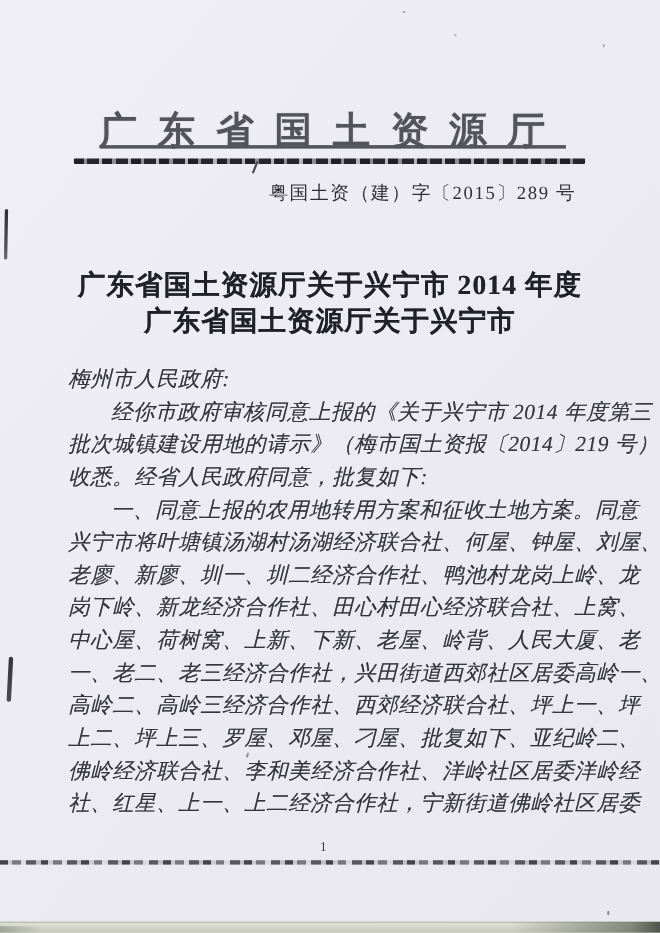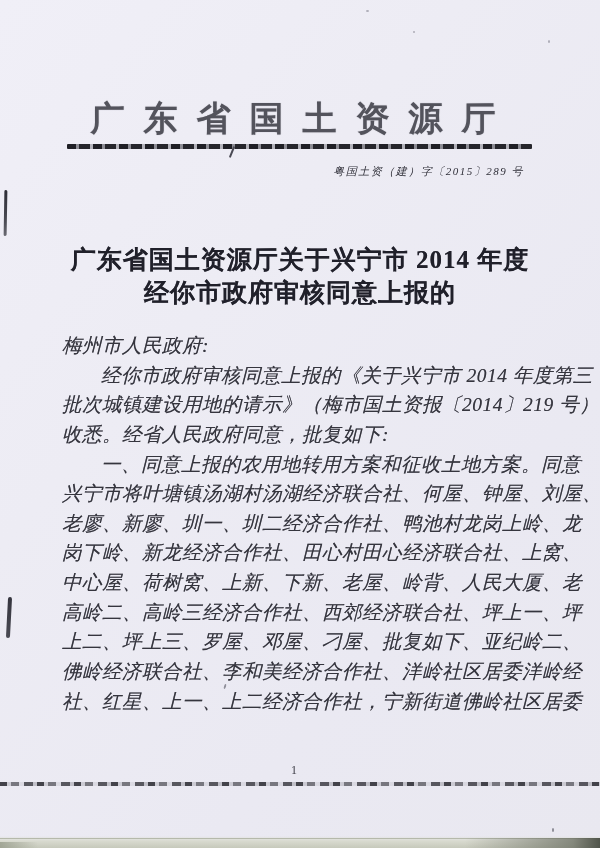--- a/index.html
+++ b/index.html
@@ -18,38 +18,38 @@
 
   
   .org-name {
     position: absolute; top: 96px; left: 0; right: 0;
     text-align: center;
     font-size: 34px; font-weight: bold;
     letter-spacing: 19px; padding-left: 5px;
     color: #53535c;
     text-shadow: 0 0 1px rgba(83,83,92,.45);
     white-space: nowrap;
+    text-decoration: underline;
   }
   .rule {
     position: absolute; top: 144px; left: 67px; width: 465px; height: 4.5px;
     background:
       repeating-linear-gradient(90deg,
         rgba(20,20,26,.95) 0 9px, rgba(60,60,68,.55) 9px 12px,
         rgba(16,16,22,.9) 12px 23px, rgba(90,90,98,.4) 23px 26px);
     border-radius: 1px;
   }
   .slash-mark {
     position: absolute; top: 146px; left: 231px; width: 2px; height: 12px;
     background: #4a4a54; transform: rotate(22deg); border-radius: 1px;
   }
   .doc-no {
     position: absolute; top: 164px; right: 76px;
-    font-size: 11px; color: #2f2f38; letter-spacing: 1.5px;
+    font-size: 17px; color: #2f2f38; letter-spacing: 1.5px;
     white-space: nowrap;
-    font-style: italic;
   }
 
   
   .title {
     position: absolute; top: 243px; left: 0; right: 0;
     text-align: center;
     font-size: 25px; font-weight: bold; color: #20202a;
     line-height: 33px; letter-spacing: 1px;
     text-shadow: 0 0 .6px rgba(32,32,42,.7);
   }
@@ -126,33 +126,34 @@
 
   <div class="org-name">广东省国土资源厅</div>
 
   <div class="rule"></div>
   <div class="slash-mark"></div>
 
   <div class="doc-no">粤国土资（建）字〔2015〕289 号</div>
 
   <div class="title">
     <div>广东省国土资源厅关于兴宁市 2014 年度</div>
-    <div>经你市政府审核同意上报的</div>
+    <div>广东省国土资源厅关于兴宁市</div>
   </div>
 
   <div class="doc-body">
     <div class="line short">梅州市人民政府:</div>
     <div class="line indent">经你市政府审核同意上报的《关于兴宁市 2014 年度第三</div>
     <div class="line">批次城镇建设用地的请示》（梅市国土资报〔2014〕219 号）</div>
     <div class="line short">收悉。经省人民政府同意，批复如下:</div>
     <div class="line indent">一、同意上报的农用地转用方案和征收土地方案。同意</div>
     <div class="line">兴宁市将叶塘镇汤湖村汤湖经济联合社、何屋、钟屋、刘屋、</div>
     <div class="line">老廖、新廖、圳一、圳二经济合作社、鸭池村龙岗上岭、龙</div>
     <div class="line">岗下岭、新龙经济合作社、田心村田心经济联合社、上窝、</div>
     <div class="line">中心屋、荷树窝、上新、下新、老屋、岭背、人民大厦、老</div>
+    <div class="line">一、老二、老三经济合作社，兴田街道西郊社区居委高岭一、</div>
     <div class="line">高岭二、高岭三经济合作社、西郊经济联合社、坪上一、坪</div>
     <div class="line">上二、坪上三、罗屋、邓屋、刁屋、批复如下、亚纪岭二、</div>
     <div class="line">佛岭经济联合社、李和美经济合作社、洋岭社区居委洋岭经</div>
     <div class="line">社、红星、上一、上二经济合作社，宁新街道佛岭社区居委</div>
   </div>
 
   <div class="pageno">1</div>
 
   <div class="dash-line"></div>
 

